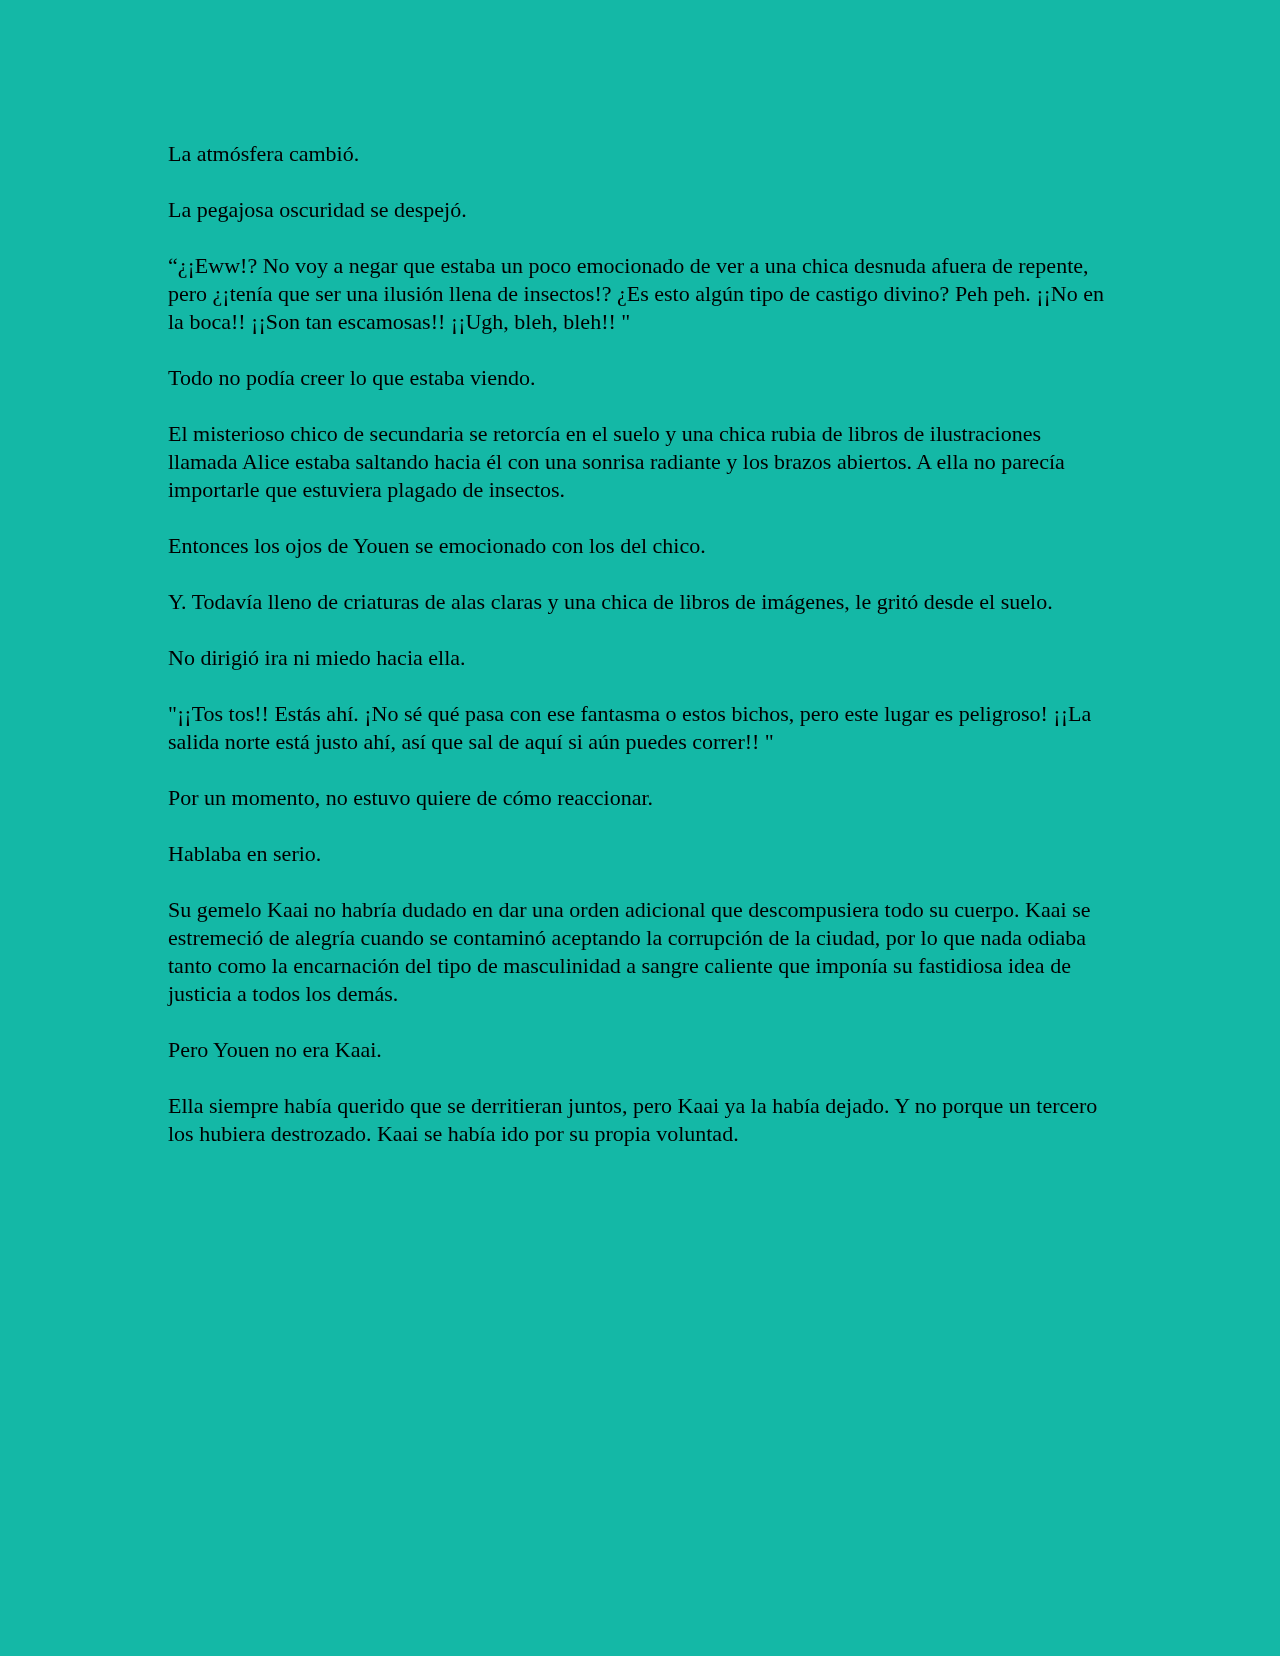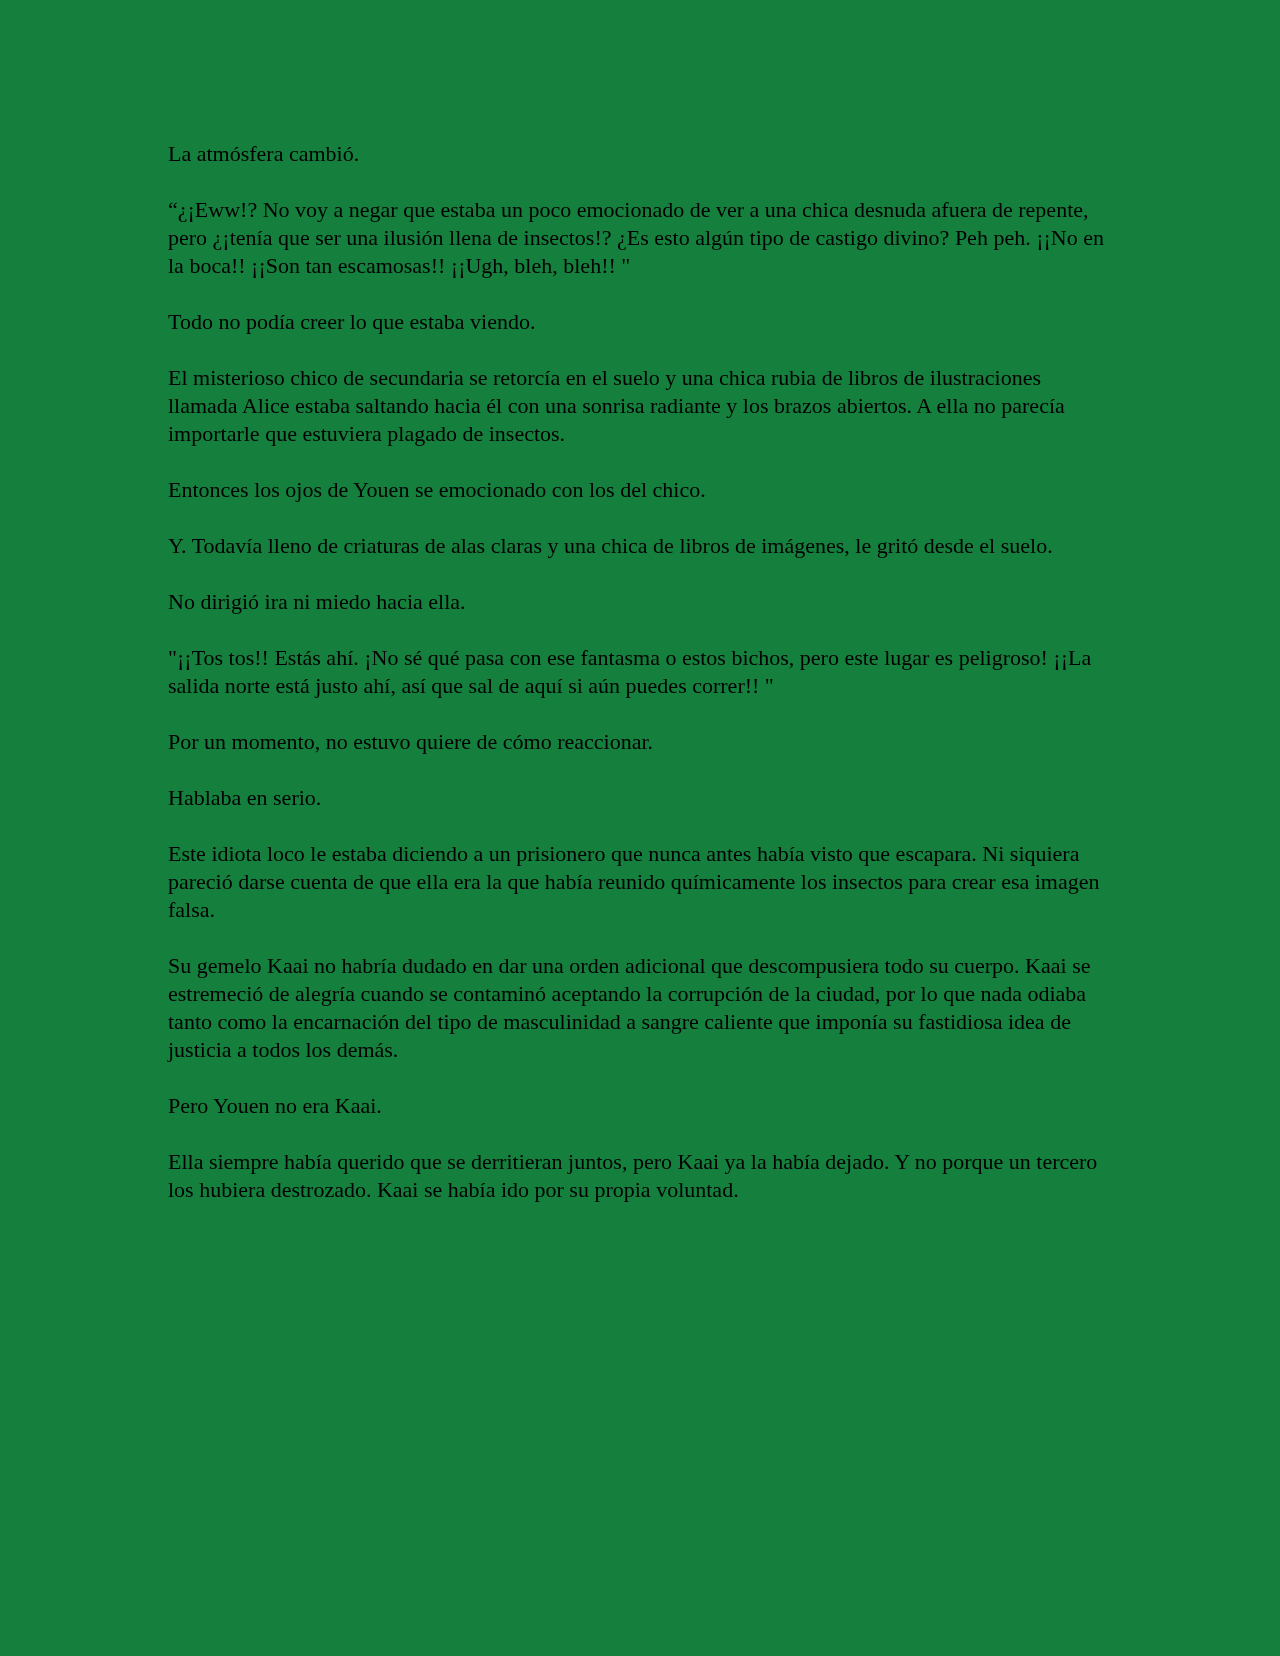--- a/index.html
+++ b/index.html
@@ -3,21 +3,21 @@
 <meta charset="utf-8">
 <style>
   html, body {
     margin: 0;
     padding: 0;
     background: #ffffff;
   }
   .page {
     width: 1280px;
     height: 1656px;
-    background: #15803d;
+    background: #14b8a6;
     box-sizing: border-box;
     padding: 140px 170px 0 168px;
     overflow: hidden;
   }
   .doc-body {
     width: 938px;
     font-family: "Liberation Serif", "DejaVu Serif", serif;
     font-size: 22px;
     line-height: 28px;
     color: #000000;
@@ -27,27 +27,27 @@
     margin: 0 0 28px 0;
     padding: 0;
   }
 </style>
 </head>
 <body>
 
 <div class="page">
   <div class="doc-body">
     <p>La atmósfera cambió.</p>
+    <p>La pegajosa oscuridad se despejó.</p>
     <p>“¿¡Eww!? No voy a negar que estaba un poco emocionado de ver a una chica desnuda afuera de repente, pero ¿¡tenía que ser una ilusión llena de insectos!? ¿Es esto algún tipo de castigo divino? Peh peh. ¡¡No en la boca!! ¡¡Son tan escamosas!! ¡¡Ugh, bleh, bleh!! "</p>
     <p>Todo no podía creer lo que estaba viendo.</p>
     <p>El misterioso chico de secundaria se retorcía en el suelo y una chica rubia de libros de ilustraciones llamada Alice estaba saltando hacia él con una sonrisa radiante y los brazos abiertos. A ella no parecía importarle que estuviera plagado de insectos.</p>
     <p>Entonces los ojos de Youen se emocionado con los del chico.</p>
     <p>Y. Todavía lleno de criaturas de alas claras y una chica de libros de imágenes, le gritó desde el suelo.</p>
     <p>No dirigió ira ni miedo hacia ella.</p>
     <p>"¡¡Tos tos!! Estás ahí. ¡No sé qué pasa con ese fantasma o estos bichos, pero este lugar es peligroso! ¡¡La salida norte está justo ahí, así que sal de aquí si aún puedes correr!! "</p>
     <p>Por un momento, no estuvo quiere de cómo reaccionar.</p>
     <p>Hablaba en serio.</p>
-    <p>Este idiota loco le estaba diciendo a un prisionero que nunca antes había visto que escapara. Ni siquiera pareció darse cuenta de que ella era la que había reunido químicamente los insectos para crear esa imagen falsa.</p>
     <p>Su gemelo Kaai no habría dudado en dar una orden adicional que descompusiera todo su cuerpo. Kaai se estremeció de alegría cuando se contaminó aceptando la corrupción de la ciudad, por lo que nada odiaba tanto como la encarnación del tipo de masculinidad a sangre caliente que imponía su fastidiosa idea de justicia a todos los demás.</p>
     <p>Pero Youen no era Kaai.</p>
     <p>Ella siempre había querido que se derritieran juntos, pero Kaai ya la había dejado. Y no porque un tercero los hubiera destrozado. Kaai se había ido por su propia voluntad.</p>
   </div>
 </div>
 
 </body></html>

